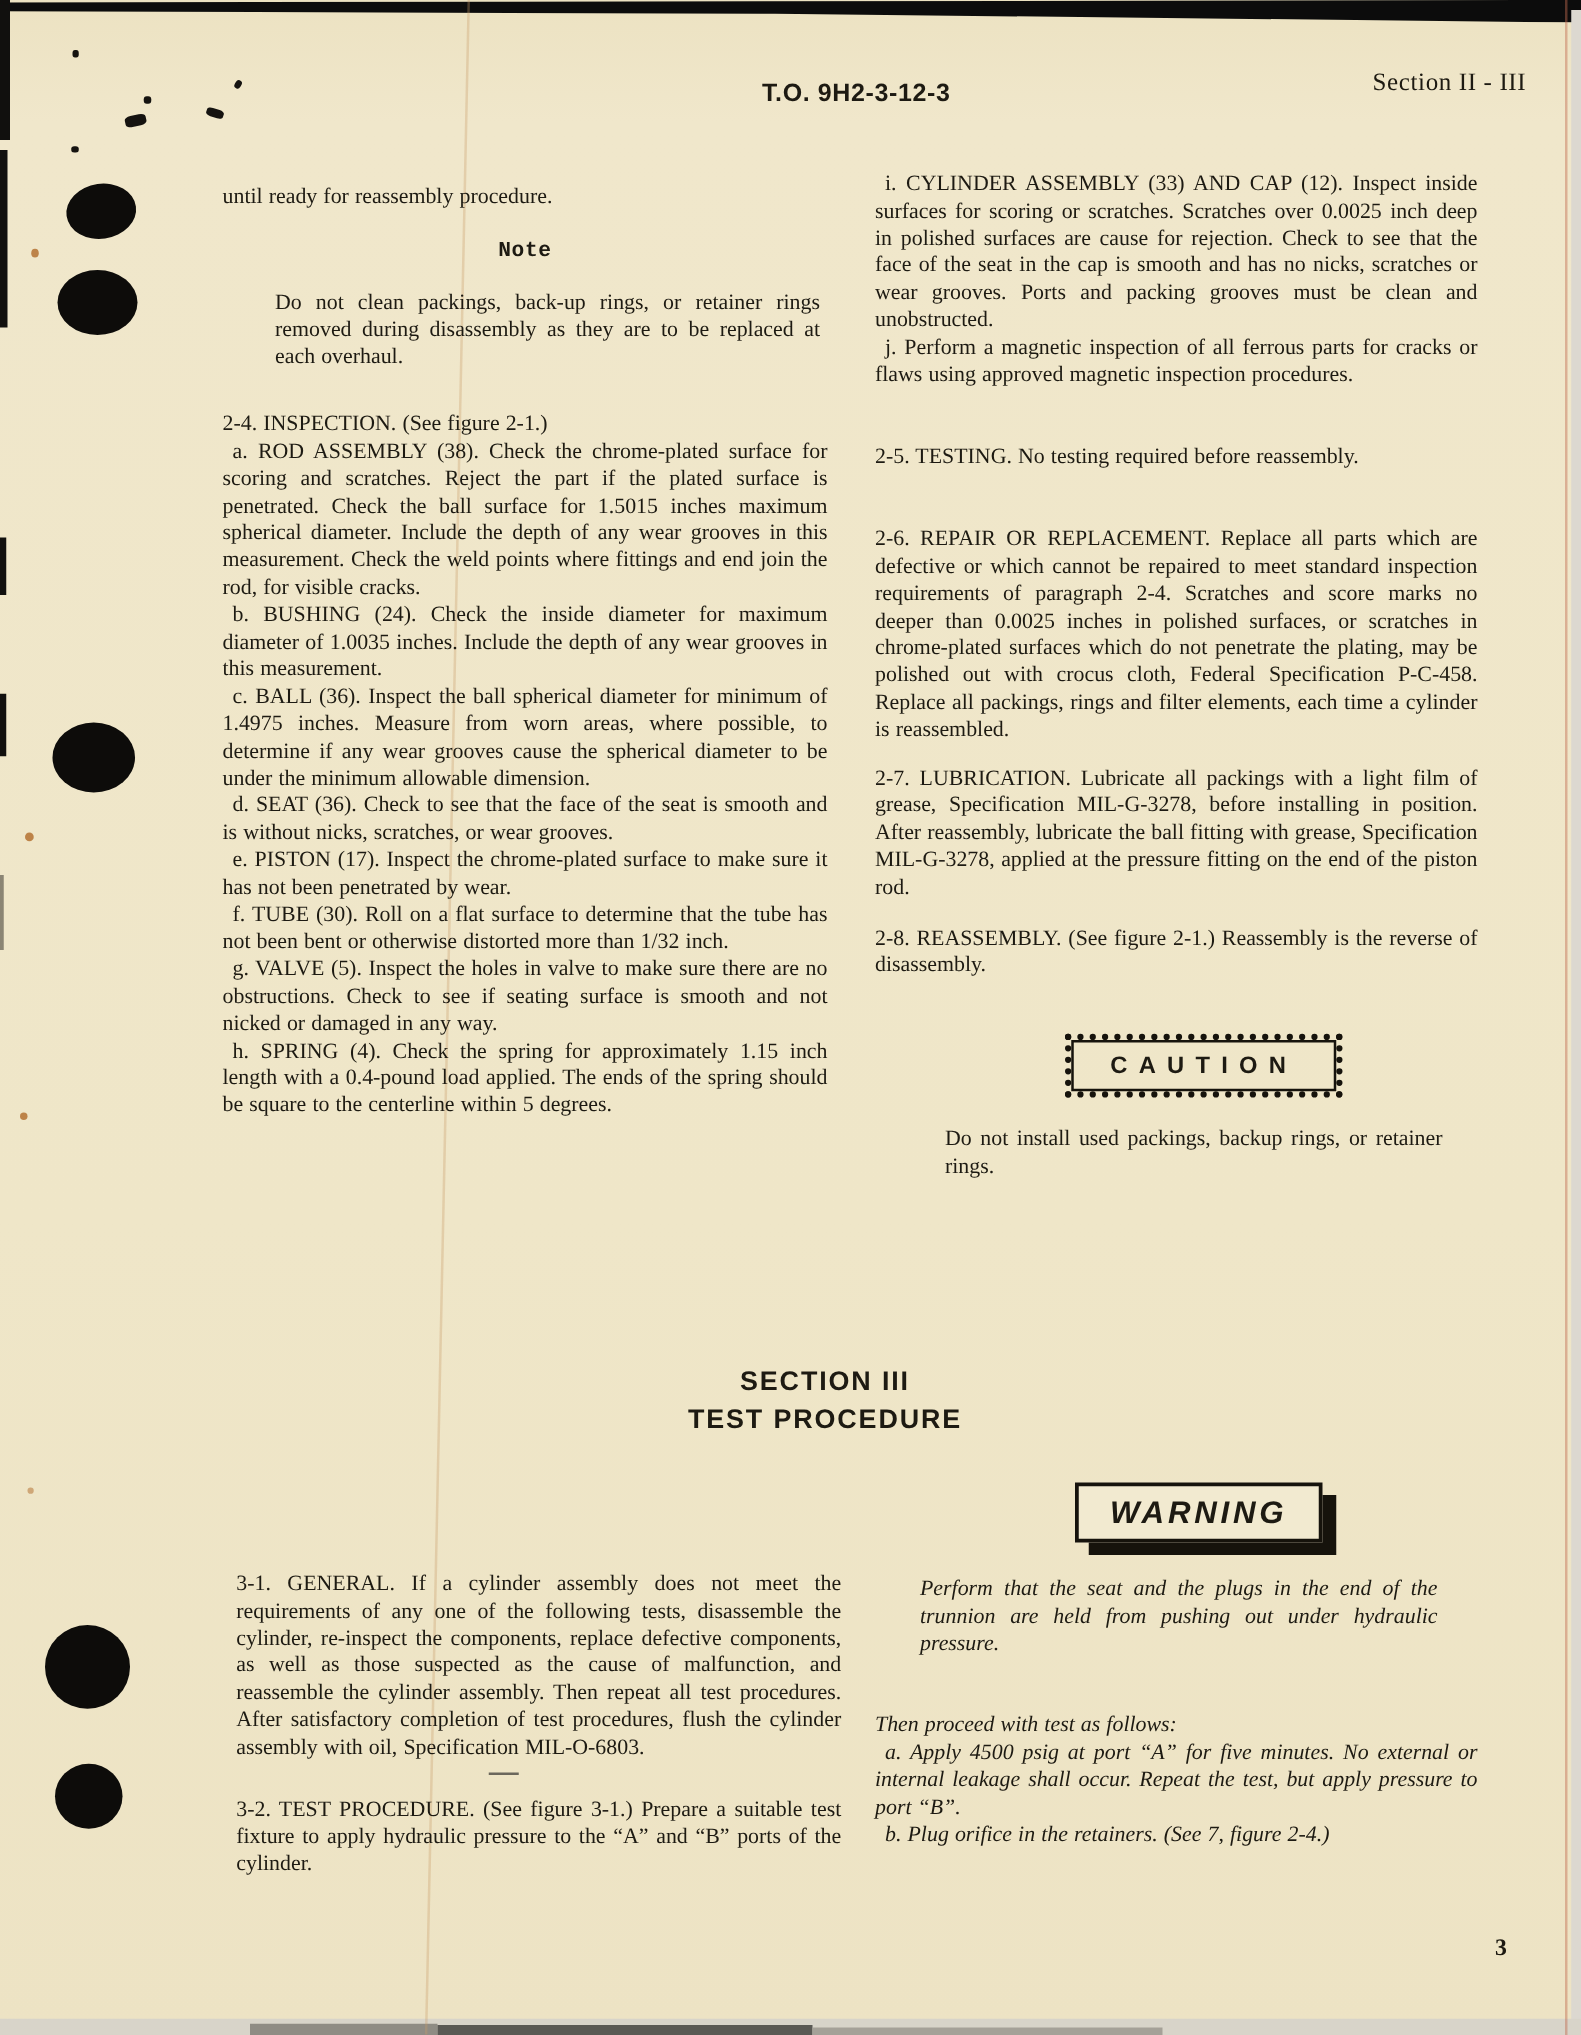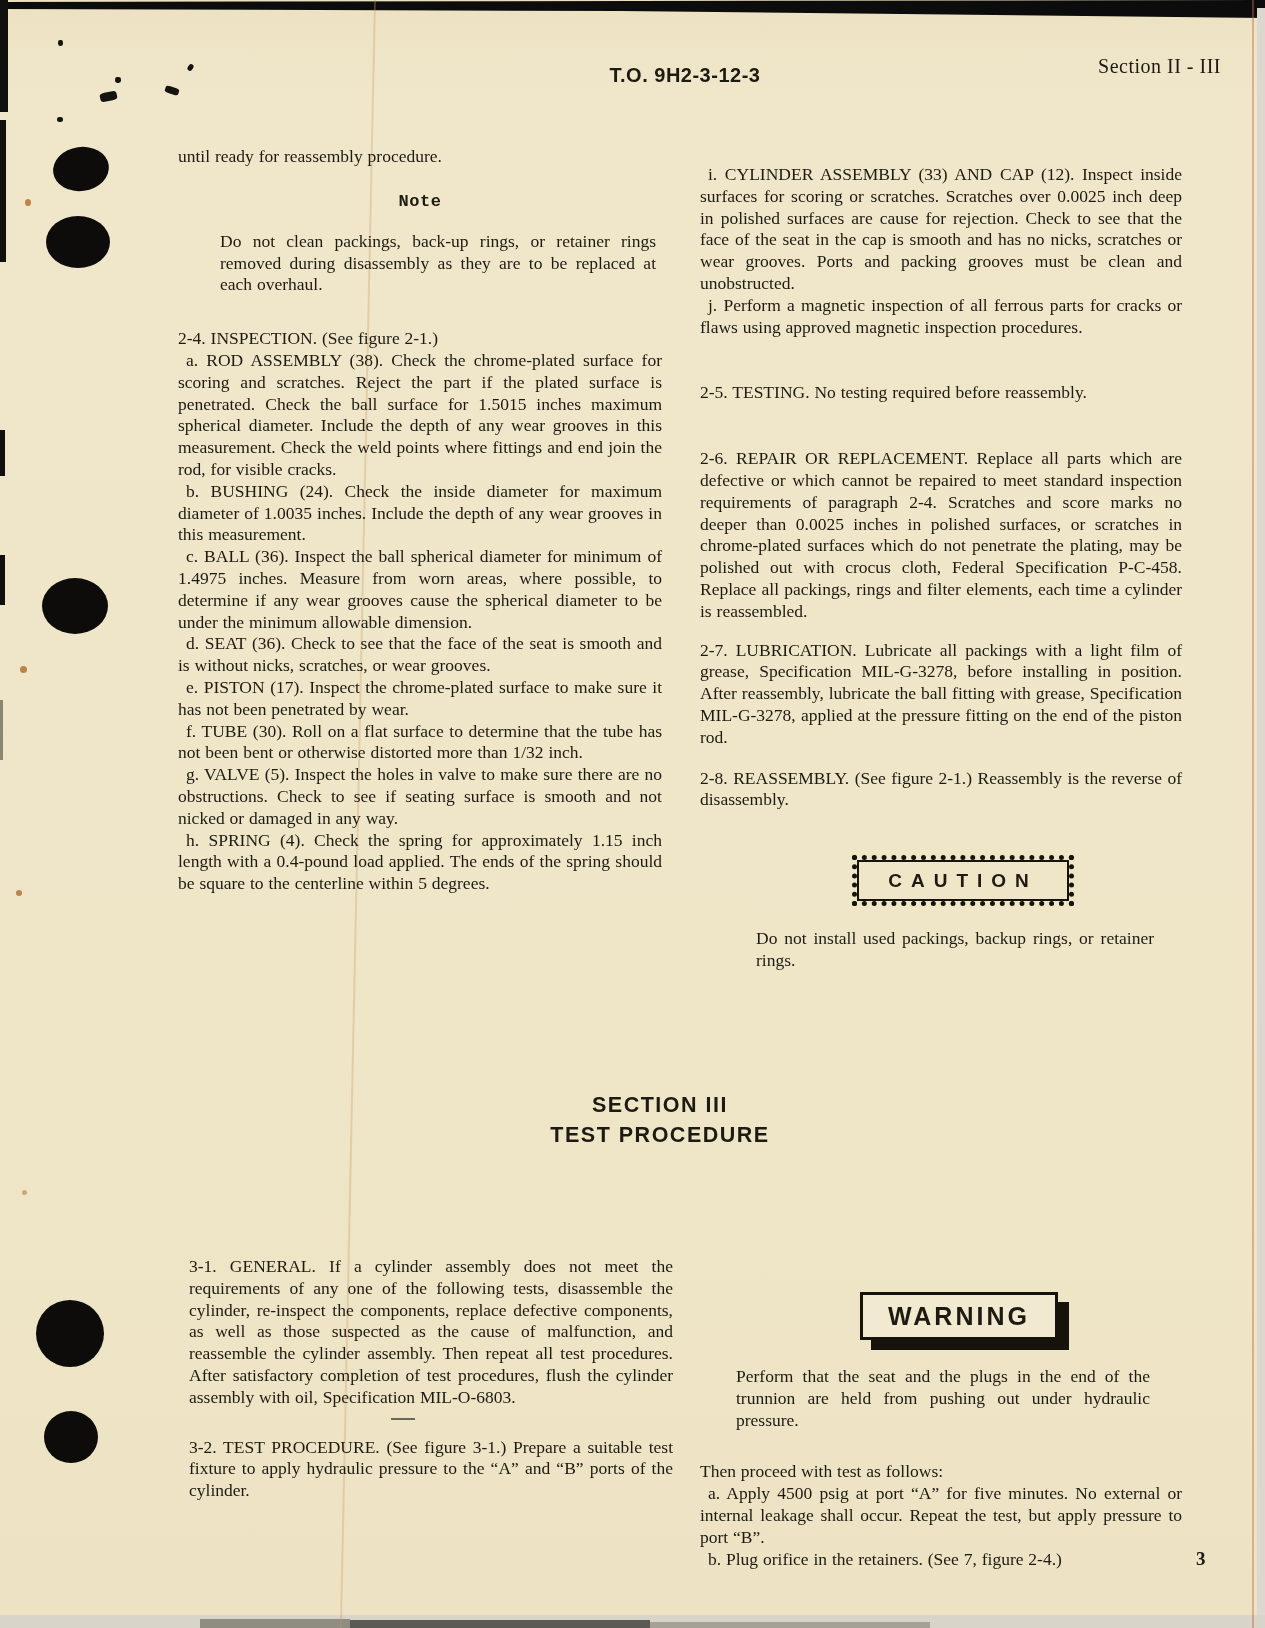--- a/index.html
+++ b/index.html
@@ -8,23 +8,23 @@
     background:linear-gradient(180deg,#ece2c2 0%,#f0e7cb 6%,#efe6c8 60%,#ede3c4 100%);
     font-family:"Liberation Serif",serif;color:#1d1a12;
   }
   .para{
     font-size:17.5px;line-height:21.8px;text-align:justify;margin:0;
     word-spacing:0.5px;
   }
   .item{text-indent:8px;}
   .col{position:absolute;}
   .col-upper-left{left:178px;top:146px;width:484px;}
-  .col-upper-right{left:700px;top:164px;width:482px;}
+  .col-upper-right{left:700px;top:136px;width:482px;}
   .col-lower-left{left:189px;top:1256px;width:484px;}
-  .col-lower-right{left:700px;top:1290px;width:482px;}
+  .col-lower-right{left:700px;top:1184px;width:482px;font-style:italic;}
   .note-title{
     font-family:Liberation Mono, monospace;font-weight:700;font-size:17px;
     text-align:center;margin:24px 0 0 0;letter-spacing:.5px;
   }
   .note-body{margin:20px 0 0 42px;width:436px;}
   .group-2-4{margin-top:32px;font-family:Liberation Serif, serif;}
   .gap28{margin-top:44px;}
   .gap17{margin-top:17px;}
   .gap19{margin-top:19px;}
   .header-docnum{
@@ -53,21 +53,21 @@
   .warning-box{
     width:192px;margin:2px 0 0 160px;padding:7px 0 6px 0;
     border:3px solid #16130c;background:#f2ead0;
     box-shadow:11px 10px 0 #16130c;text-align:center;
   }
   .warning-label{
     font-family:"Liberation Sans",sans-serif;font-weight:700;font-size:25px;
     letter-spacing:3px;
   }
   .warning-body{margin:26px 0 0 36px;width:414px;}
-  .proceed-line{margin-top:30px;}
+  .proceed-line{margin-top:44px;}
   .page-number{
     position:absolute;left:1196px;top:1548px;font-size:19px;font-weight:700;
   }
   .center-dash{
     width:24px;height:2px;background:#6b675c;margin:9px 0 0 202px;
   }
   
   .top-bar{
     position:absolute;top:0;left:0;width:1265px;height:22px;background:#0c0c0c;
     clip-path:polygon(0 2px,100% 0,100% 18px,49% 11px,0 9px);

